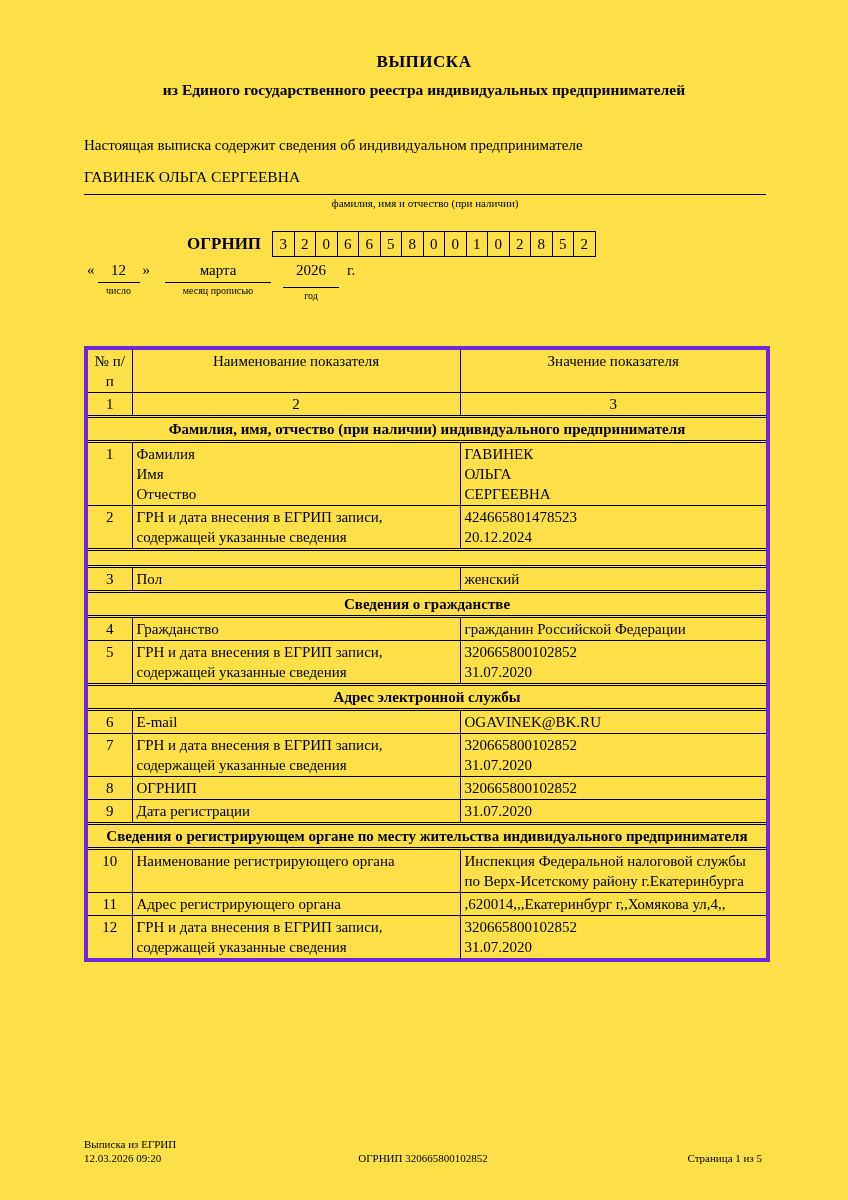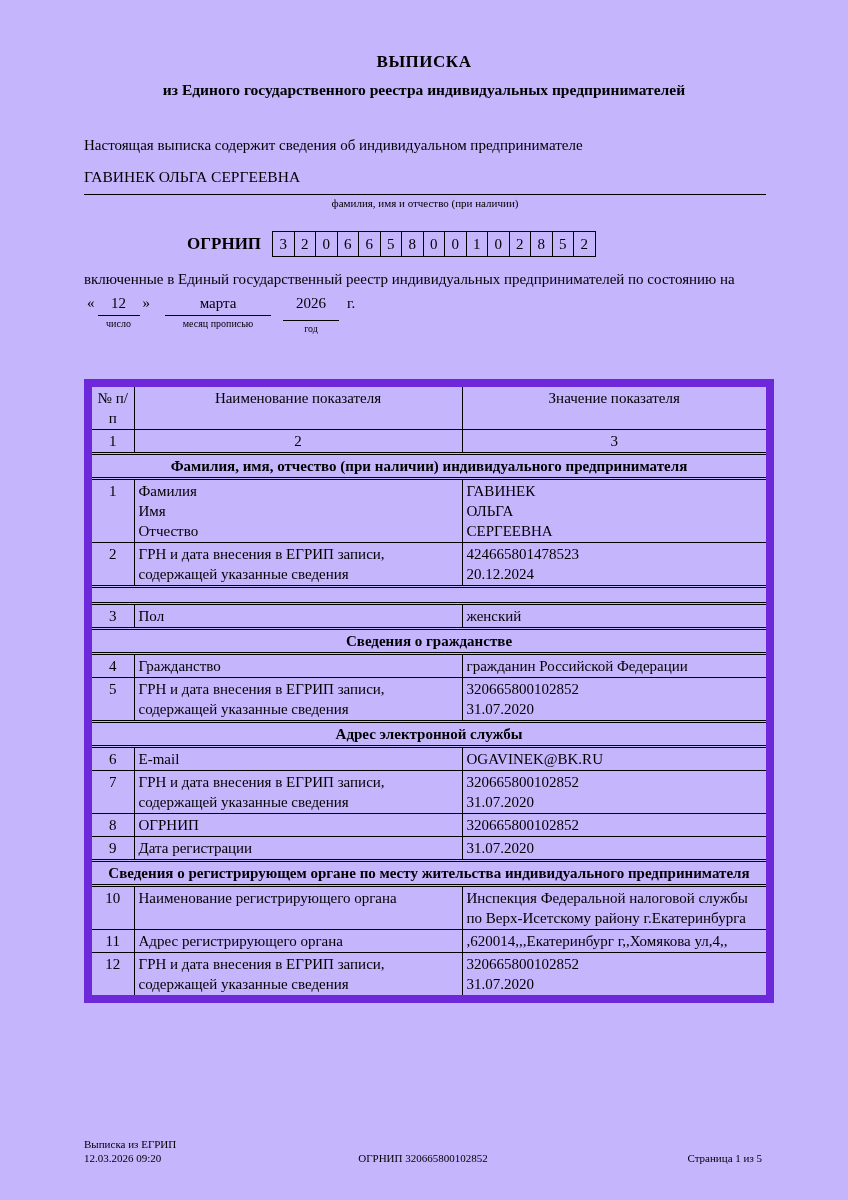--- a/index.html
+++ b/index.html
@@ -1,18 +1,18 @@
 <!DOCTYPE html>
 <html><head>
 <meta charset="utf-8">
 <style>
   html,body { margin:0; padding:0; background:#ffffff; }
   .page {
     position:relative; width:848px; height:1200px; margin:0 auto;
-    background:#c4b5fd; color:#000;
+    background:#fde047; color:#000;
     font-family:"Liberation Serif","DejaVu Serif",serif;
     font-size:15px; overflow:hidden;
   }
   .content { width:682px; margin-left:84px; }
 
   .doc-title { margin-top:52px; text-align:center; font-weight:bold; font-size:17px; letter-spacing:.5px; }
   .doc-subtitle { margin-top:9px; text-align:center; font-weight:bold; font-size:15.5px; }
 
   .hdr-row { display:flex; justify-content:space-between; align-items:flex-start; margin-top:40px; height:58px; }
   .blank { position:relative; border-bottom:1px solid #000; text-align:center; }
@@ -47,21 +47,21 @@
 
   table.reg {
     margin-top:40px; margin-left:84px;
     border-collapse:collapse; table-layout:fixed; width:682px;
     font-size:15px;
   }
   table.reg td {
     border:1px solid #000; vertical-align:top;
     padding:1px 4px; line-height:20px; overflow:hidden;
   }
-  table.reg { border:8px solid #6d28d9; }
+  table.reg { border:4px solid #6d28d9; }
   td.c-num { text-align:center; padding:1px 1px; }
   tr.hdr td { text-align:center; height:22px; }
   tr.colnum td { text-align:center; height:19px; }
   tr.section td {
     text-align:center; font-weight:bold; height:20px;
     border-top:3px double #000; border-bottom:3px double #000;
   }
   tr.spacer td { height:12px; border-top:3px double #000; border-bottom:3px double #000; }
 
   .footer {
@@ -104,21 +104,20 @@
         <span class="ogrn-cell">0</span>
         <span class="ogrn-cell">1</span>
         <span class="ogrn-cell">0</span>
         <span class="ogrn-cell">2</span>
         <span class="ogrn-cell">8</span>
         <span class="ogrn-cell">5</span>
         <span class="ogrn-cell">2</span>
       </span>
     </div>
 
-    <div class="included-text">включенные в Единый государственный реестр индивидуальных предпринимателей по состоянию на</div>
 
     <div class="date-line">
       <span class="q">«</span>
       <span class="blank blank-day">
         <span>12</span>
         <span class="cap">число</span>
       </span>
       <span class="q">»</span>
       <span class="blank blank-month">
         <span>марта</span>

